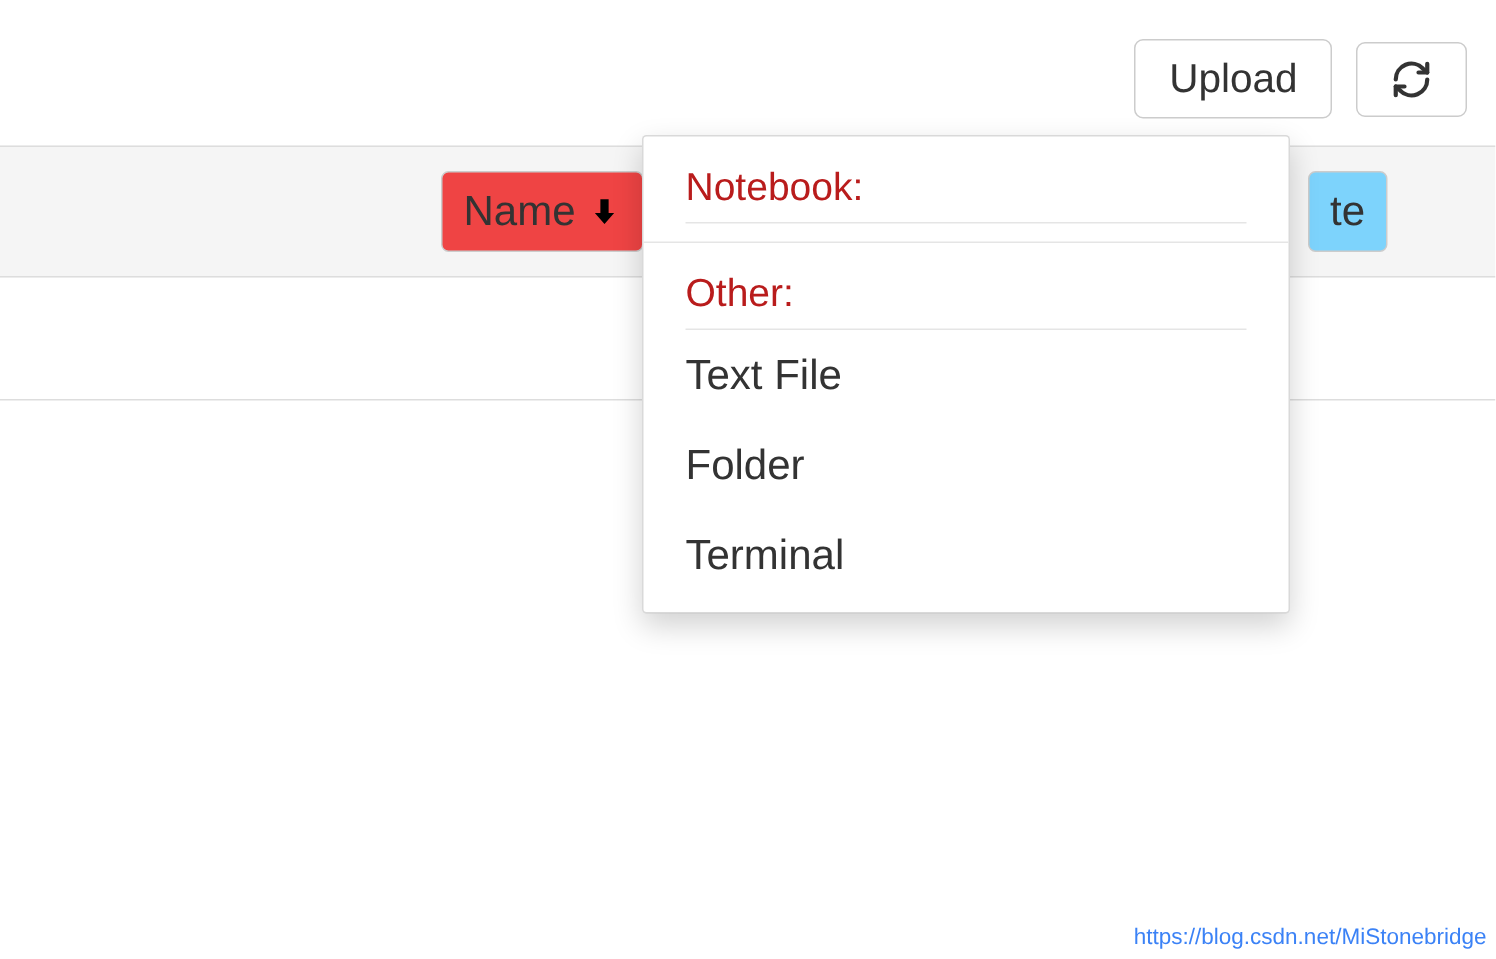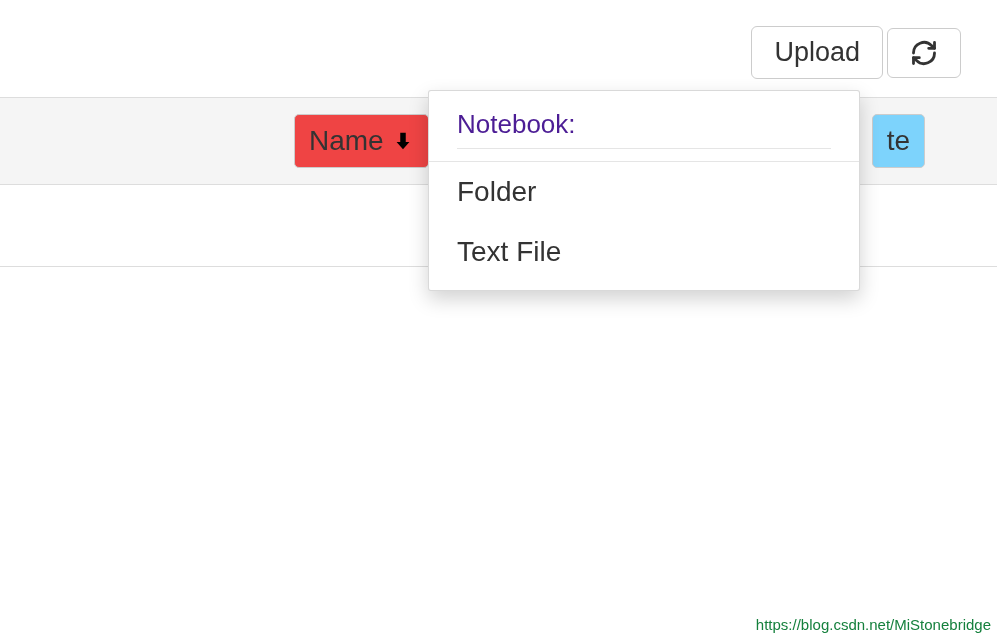--- a/index.html
+++ b/index.html
@@ -14,22 +14,22 @@
       background: #fff;
       width: 997px;
       height: 639px;
       position: relative;
       overflow: hidden;
     }
     .toolbar {
       display: flex;
       justify-content: flex-end;
       align-items: center;
-      gap: 4px;
-      padding: 26px 36px 0 0;
+      gap: 16px;
+      padding: 26px 19px 0 0;
     }
     .btn {
       display: inline-flex;
       align-items: center;
       justify-content: center;
       padding: 10px 22px;
       border: 1px solid #ccc;
       background: #fff;
       color: #333;
       font-size: 27px;
@@ -104,41 +104,41 @@
       background: #fff;
       border: 1px solid rgba(0,0,0,0.15);
       border-radius: 3px;
       box-shadow: 0 8px 20px rgba(0,0,0,0.18);
       padding-bottom: 8px;
     }
     .dropdown-section {
       padding: 14px 28px 0 28px;
     }
     .dropdown-header {
-      color: #4c1d95;
+      color: #b91c1c;
       font-size: 26px;
       padding: 4px 0 8px 0;
       border-bottom: 1px solid #e5e5e5;
     }
     .dropdown-item {
       font-size: 28px;
       color: #333;
       padding: 14px 28px;
       cursor: pointer;
     }
     .dropdown-divider {
       height: 0;
       margin: 12px 0 0 0;
       border-top: 1px solid #e5e5e5;
     }
     .watermark {
       position: absolute;
       right: 6px;
       bottom: 6px;
-      color: #15803d;
+      color: #3b82f6;
       font-size: 15px;
     }
   </style>
 </head>
 <body>
 
 <div class="toolbar">
   <button class="btn btn-no-border">
     <span>Upload</span>
   </button>
@@ -168,17 +168,21 @@
   </div>
 </div>
 
 <div class="second-row"></div>
 
 <div class="dropdown">
   <div class="dropdown-section">
     <div class="dropdown-header">Notebook:</div>
   </div>
   <div class="dropdown-divider"></div>
+  <div class="dropdown-section">
+    <div class="dropdown-header">Other:</div>
+  </div>
+  <div class="dropdown-item">Text File</div>
   <div class="dropdown-item">Folder</div>
-  <div class="dropdown-item">Text File</div>
+  <div class="dropdown-item">Terminal</div>
 </div>
 
 <div class="watermark">https://blog.csdn.net/MiStonebridge</div>
 
 </body></html>

